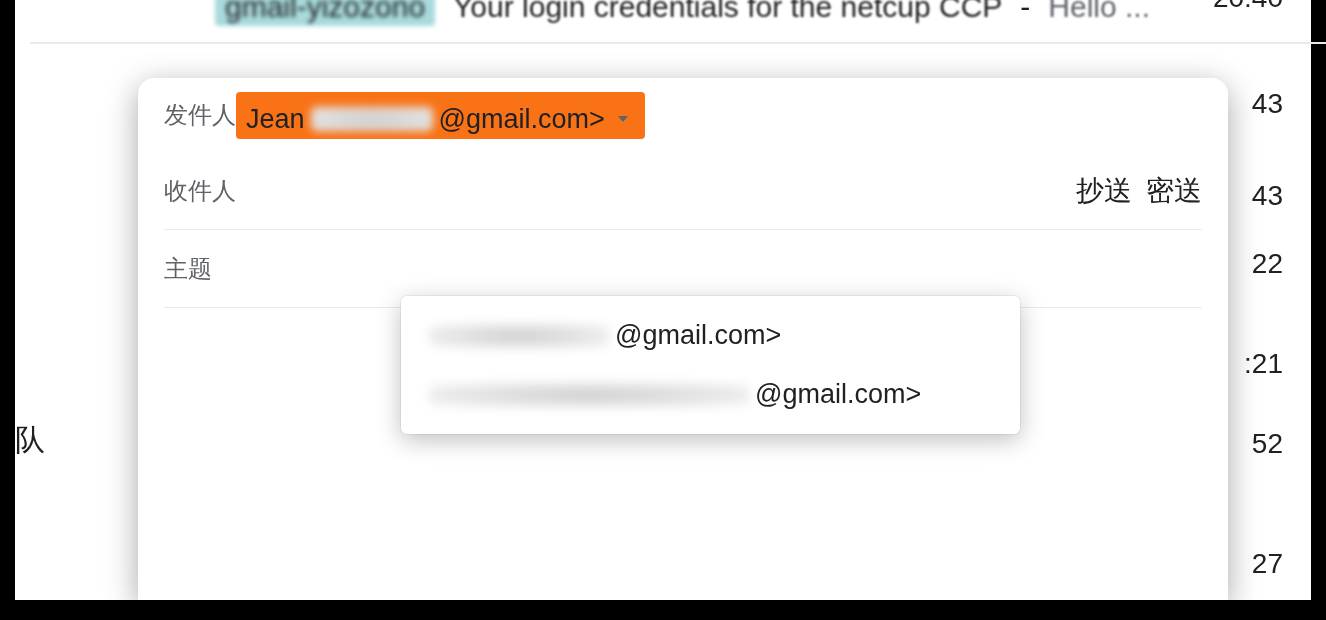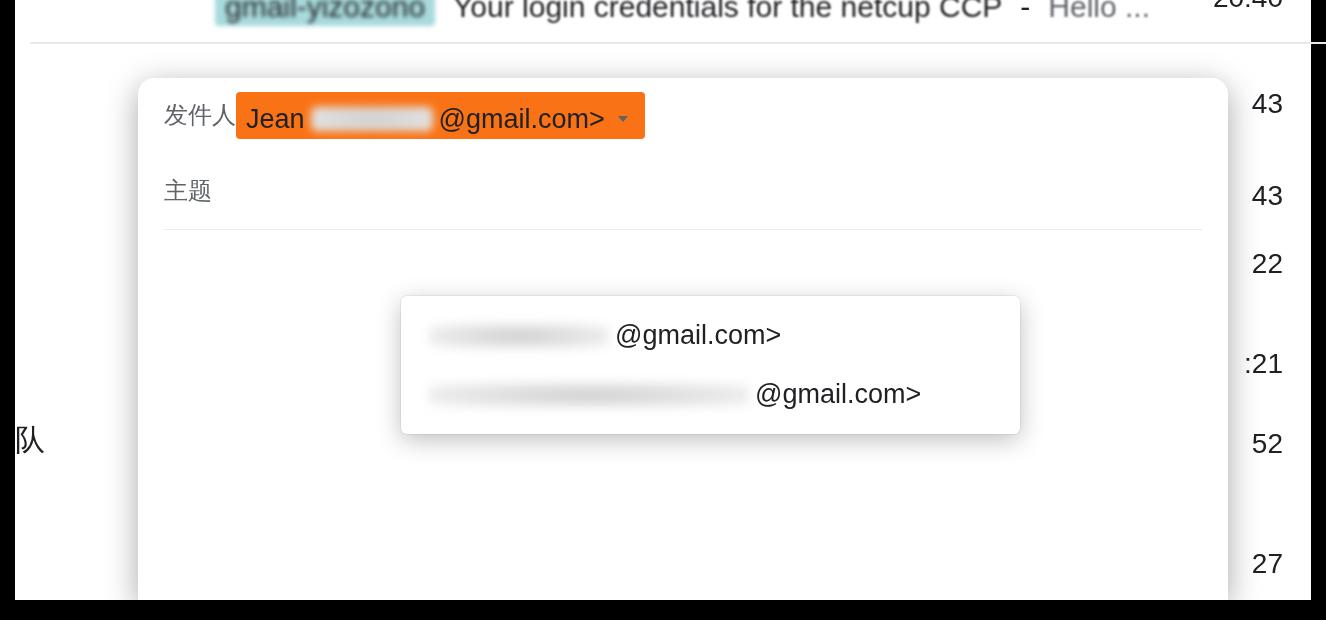--- a/index.html
+++ b/index.html
@@ -214,20 +214,27 @@
         <span class="sender-blur"></span>
         <span>@gmail.com&gt;</span>
         <span class="caret-down">
           <svg width="16" height="16" viewBox="0 0 16 16">
               <path d="M3 5 L8 11 L13 5 Z" fill="#5f6368"></path>
             </svg>
         </span>
       </div>
     </div>
 
+    <div class="field-row" style="height:78px;">
+      <span class="field-label">收件人</span>
+      <div class="cc-bcc">
+        <span>抄送</span>
+        <span>密送</span>
+      </div>
+    </div>
 
     <div class="field-row" style="height:78px;">
       <span class="field-label">主题</span>
     </div>
   </div>
 
   <div class="dropdown">
     <div class="dropdown-item">
       <span class="dd-blur w1"></span>
       <span>@gmail.com&gt;</span>

